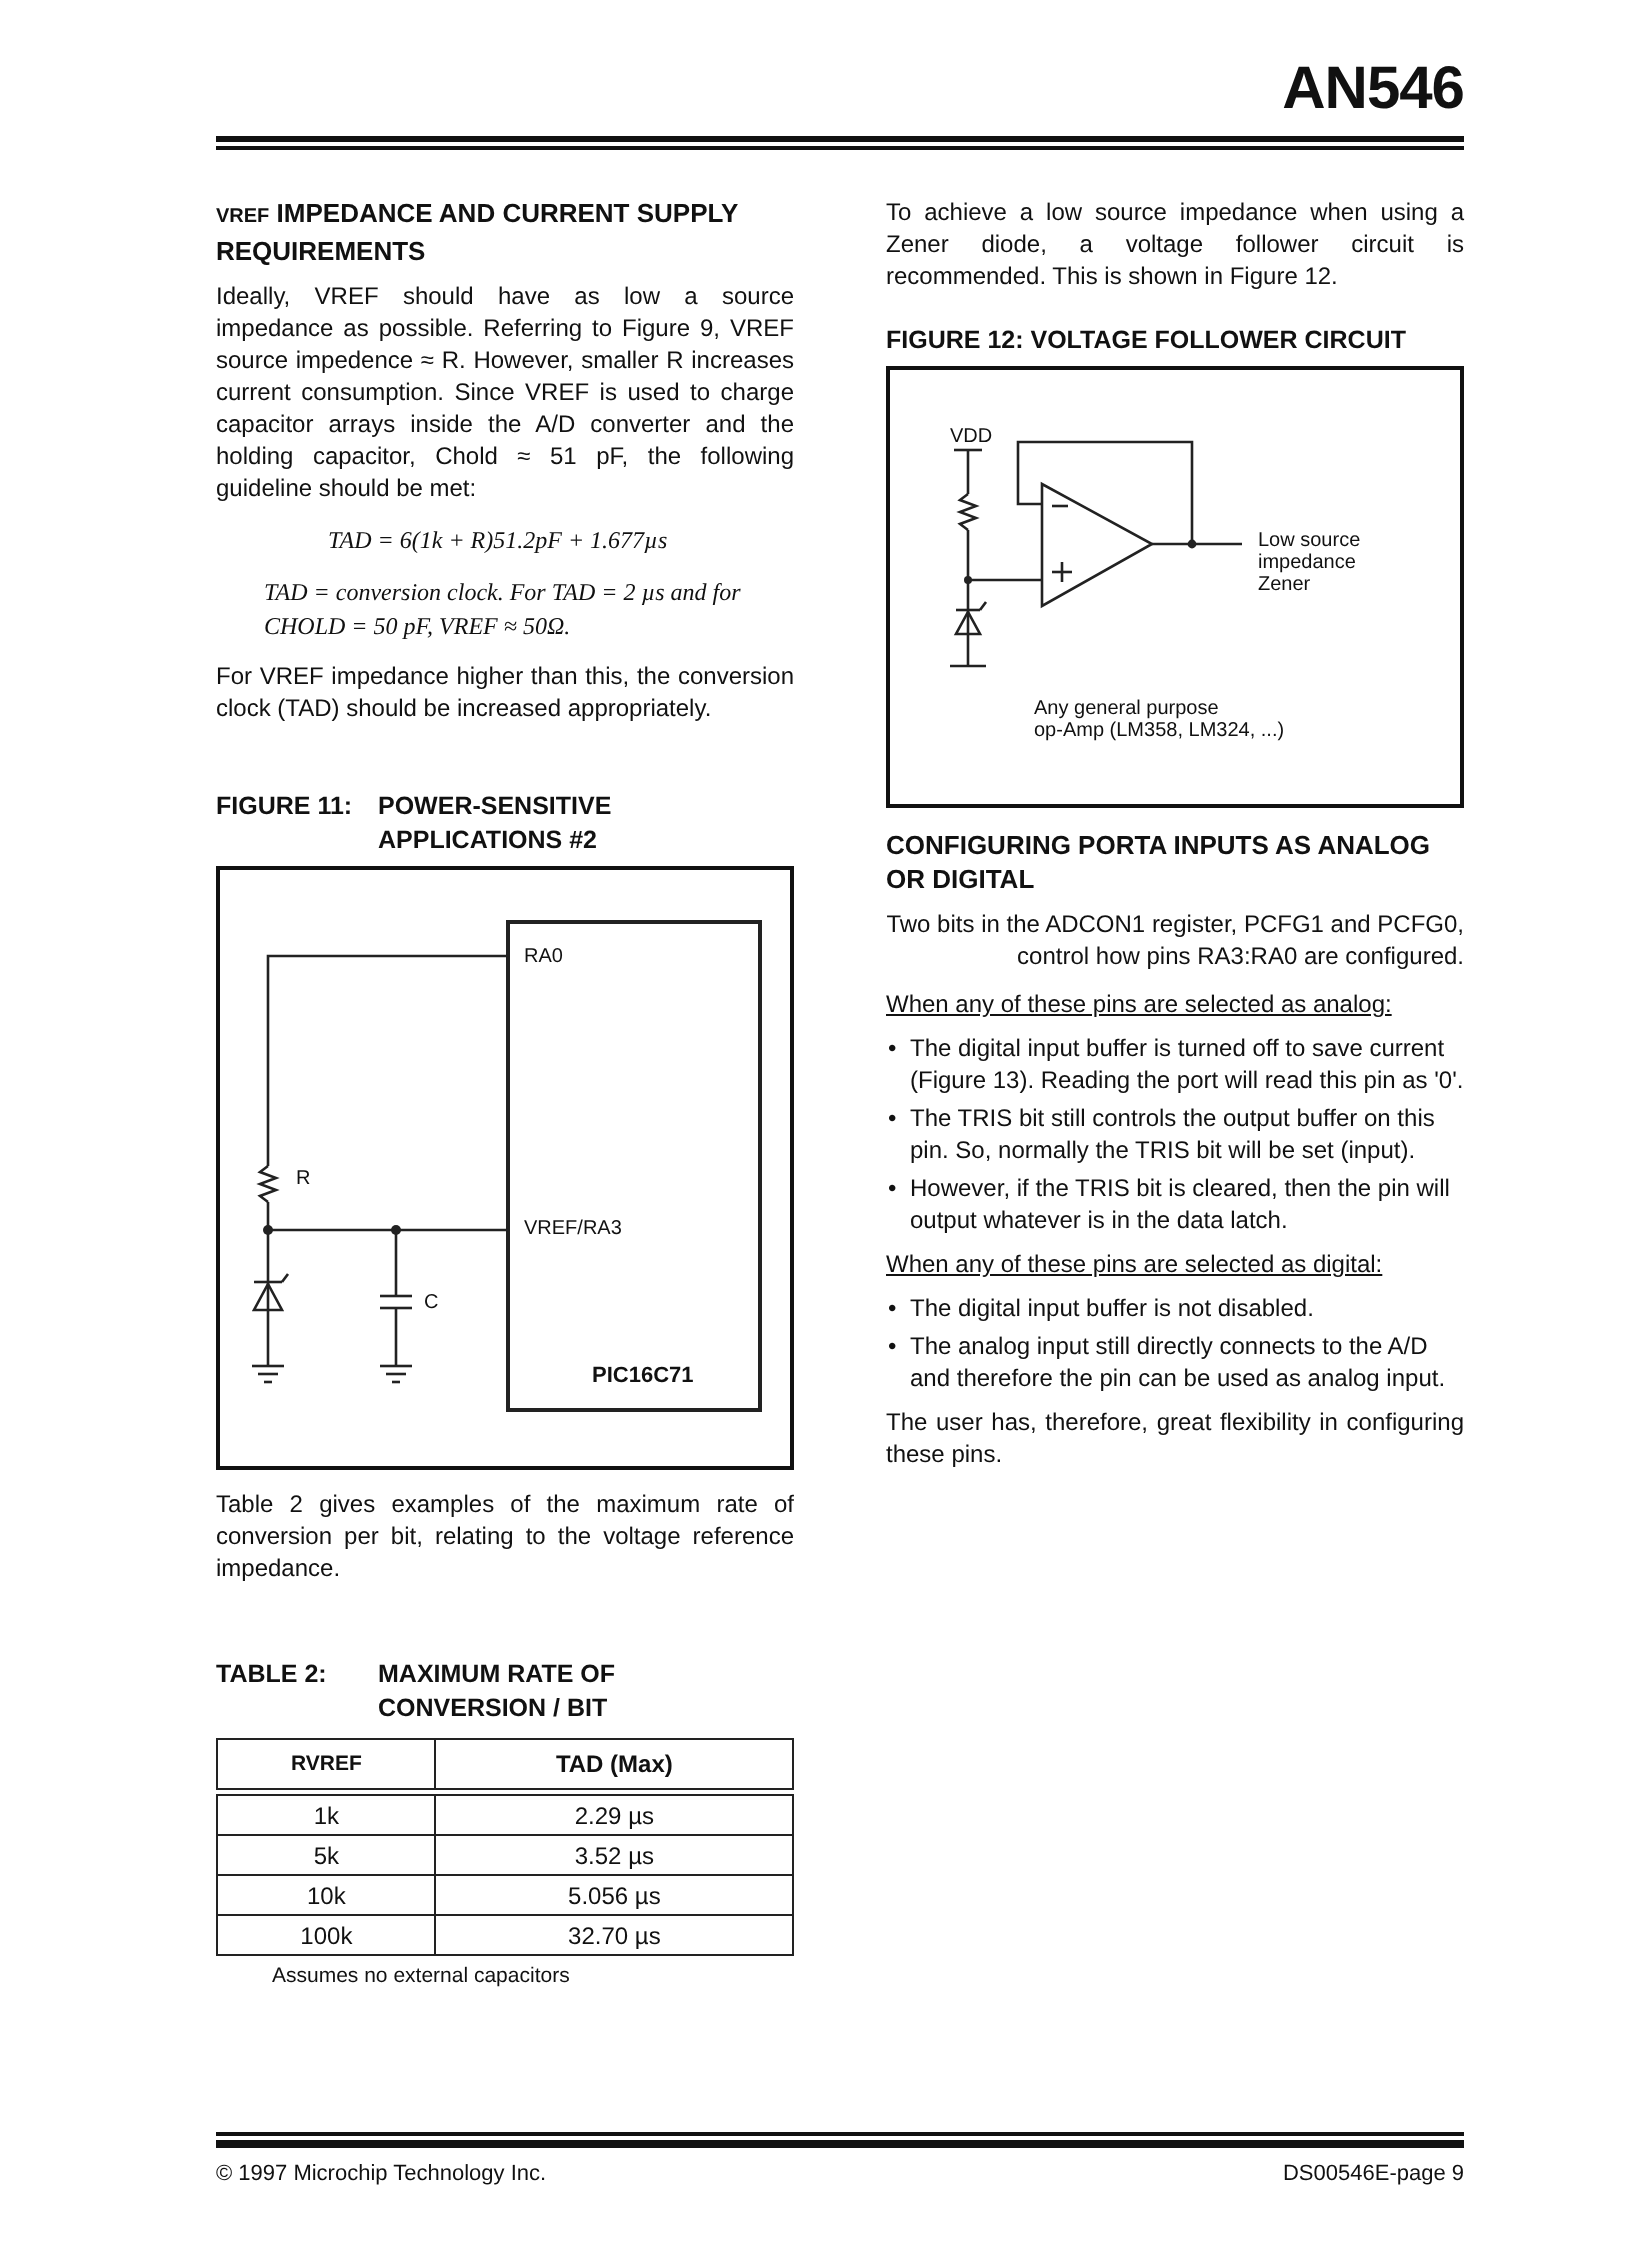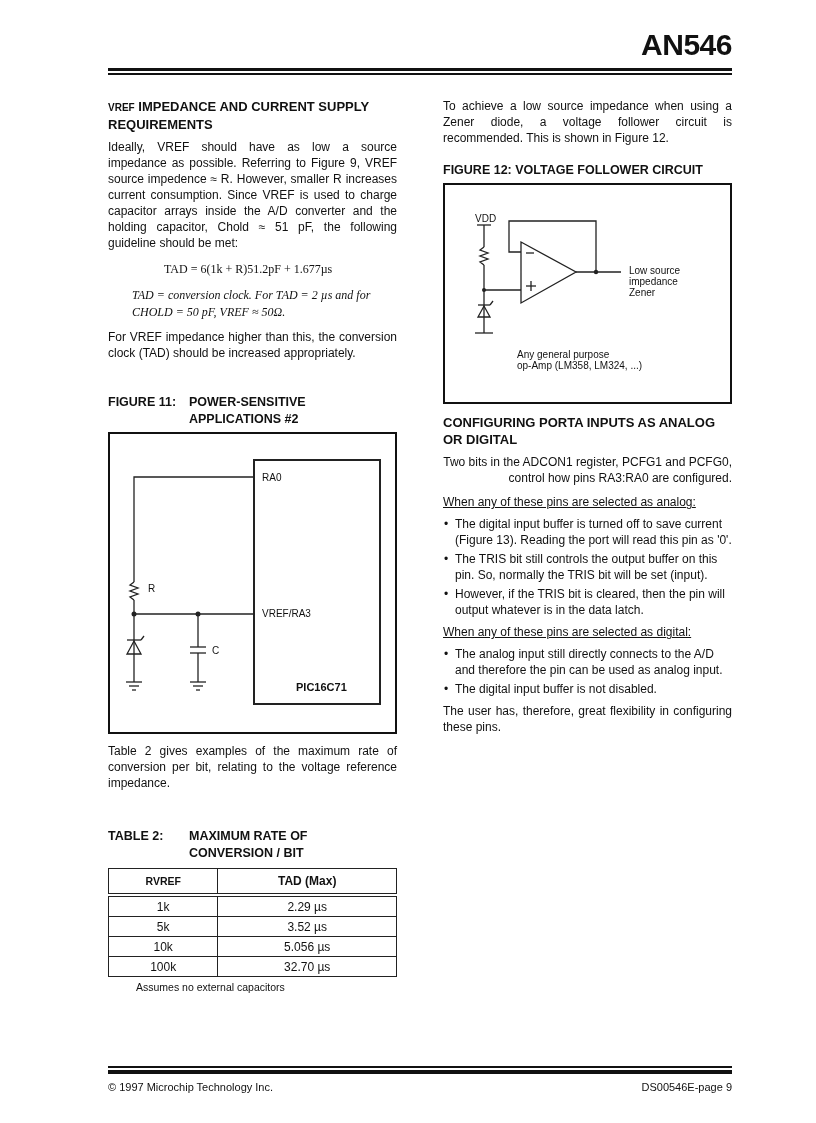--- a/index.html
+++ b/index.html
@@ -9,21 +9,21 @@
   .doc-title { right:84px; top:28px; font-size:30px; font-weight:bold; letter-spacing:-0.5px; }
   .rule-top { left:108px; top:68px; width:624px; height:8px; }
   .rule-top .a { position:absolute; left:0; top:0; width:100%; height:3px; background:#111; }
   .rule-top .b { position:absolute; left:0; top:5px; width:100%; height:2px; background:#111; }
   .col { position:absolute; width:289px; font-size:12px; line-height:16px; }
   .col-left { left:108px; top:98px; }
   .col-right { left:443px; top:98px; }
   h2 { font-size:13px; font-weight:bold; margin:0 0 6px 0; line-height:17px; }
   .sc { font-size:10px; }
   p { margin:0 0 8px 0; text-align:justify; }
-  .formula { font-family:"Liberation Serif", serif; font-size:12px; margin:10px 0 10px 56px; }
+  .formula { font-family:"Liberation Serif", serif; font-style:italic; font-size:12px; margin:10px 0 10px 56px; }
   .note { font-family:"Liberation Serif", serif; font-size:12px; margin:0 0 8px 24px; line-height:17px;font-style:italic; }
   .fig-title { font-size:12.5px; font-weight:bold; margin:14px 0 4px 0; line-height:17px; }
   .fig-title .num { display:inline-block; width:81px;margin-top:19px; }
   .fig-title .indent { padding-left:81px; display:block; }
   .figbox { border:2px solid #111; position:relative; box-sizing:border-box; }
   .u { text-decoration:underline; margin:0 0 6px 0; }
   ul { margin:0 0 6px 0; padding:0; list-style:none; }
   li { position:relative; padding-left:12px; margin-bottom:3px; }
   li::before { content:"•"; position:absolute; left:1px; top:0; }
   table { border-collapse:collapse; width:289px; font-size:12px; }
@@ -165,22 +165,22 @@
   <h2 style="margin-top:10px;">CONFIGURING PORTA INPUTS AS ANALOG OR DIGITAL</h2>
   <p style="text-align:right;">Two bits in the ADCON1 register, PCFG1 and PCFG0, control how pins RA3:RA0 are configured.</p>
   <div class="u">When any of these pins are selected as analog:</div>
   <ul>
     <li>The digital input buffer is turned off to save current (Figure 13).  Reading the port will read this pin as '0'.</li>
     <li>The TRIS bit still controls the output buffer on this pin.  So, normally the TRIS bit will be set (input).</li>
     <li>However, if the TRIS bit is cleared, then the pin will output whatever is in the data latch.</li>
   </ul>
   <div class="u">When any of these pins are selected as digital:</div>
   <ul>
+    <li>The digital input buffer is not disabled.</li>
     <li>The analog input still directly connects to the A/D and therefore the pin can be used as analog input.</li>
-    <li>The digital input buffer is not disabled.</li>
   </ul>
   <p>The user has, therefore, great flexibility in configuring these pins.</p>
 </div>
 
 <div class="abs rule-bot">
     <div class="a"></div>
     <div class="b"></div>
   </div>
 <div class="abs footer-left">© 1997 Microchip Technology Inc.</div>
 <div class="abs footer-right">DS00546E-page 9</div>

